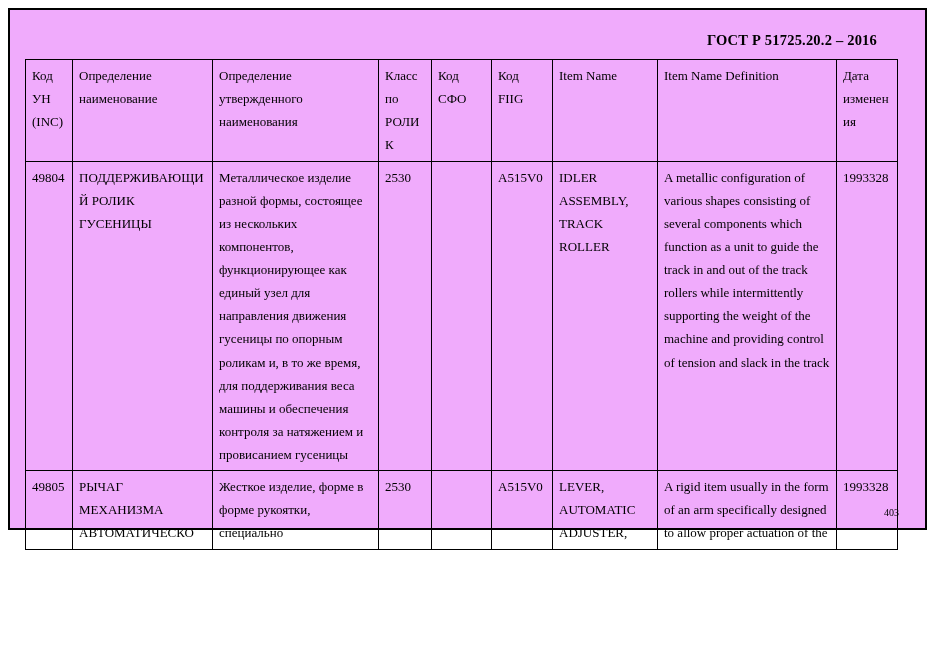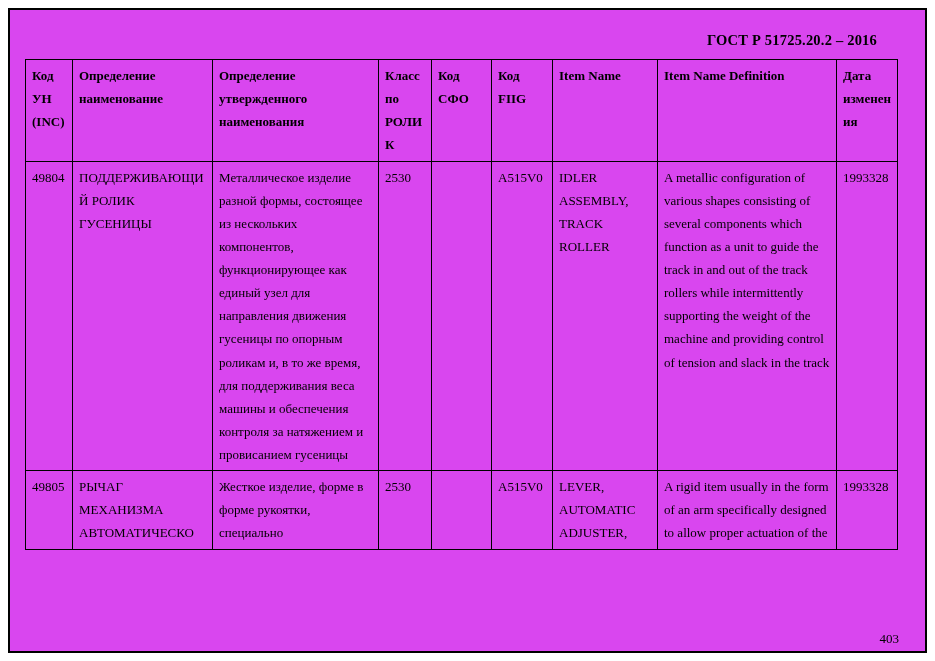--- a/index.html
+++ b/index.html
@@ -10,23 +10,23 @@
     height: 661px;
     background: #ffffff;
     font-family: "Liberation Serif", serif;
     color: #000;
   }
   .page {
     position: absolute;
     left: 8px;
     top: 8px;
     width: 919px;
-    height: 645px;
+    height: 522px;
     border: 2px solid #000;
-    background: #d946ef;
+    background: #f0abfc;
   }
   .doc-header {
     text-align: right;
     padding: 22px 48px 0 0;
     font-weight: bold;
     font-size: 14.5px;
     letter-spacing: 0.2px;
   }
   table.doc-table {
     margin: 10px 0 0 15px;
@@ -38,36 +38,36 @@
   table.doc-table td {
     border: 1px solid #000;
     vertical-align: top;
     padding: 4px 6px;
     overflow-wrap: break-word;
     word-wrap: break-word;
     font-size: 13px;
     line-height: 1.78;
     text-align: left;
   }
-  table.doc-table th { font-weight: bold; }
+  table.doc-table th { font-weight: normal; }
   col.c0 { width: 47px; }
   col.c1 { width: 140px; }
   col.c2 { width: 166px; }
   col.c3 { width: 53px; }
   col.c4 { width: 60px; }
   col.c5 { width: 61px; }
   col.c6 { width: 105px; }
   col.c7 { width: 179px; }
   col.c8 { width: 61px; }
   .row-continuation td { height: 70px; }
   .page-number {
     position: absolute;
     right: 26px;
-    bottom: 4px;
-    font-size: 13px;
+    bottom: 10px;
+    font-size: 10px;
     text-align: center;
   }
 </style>
 </head>
 <body>
 
 <div class="page">
 
   <div class="doc-header">ГОСТ Р 51725.20.2 – 2016</div>
 

